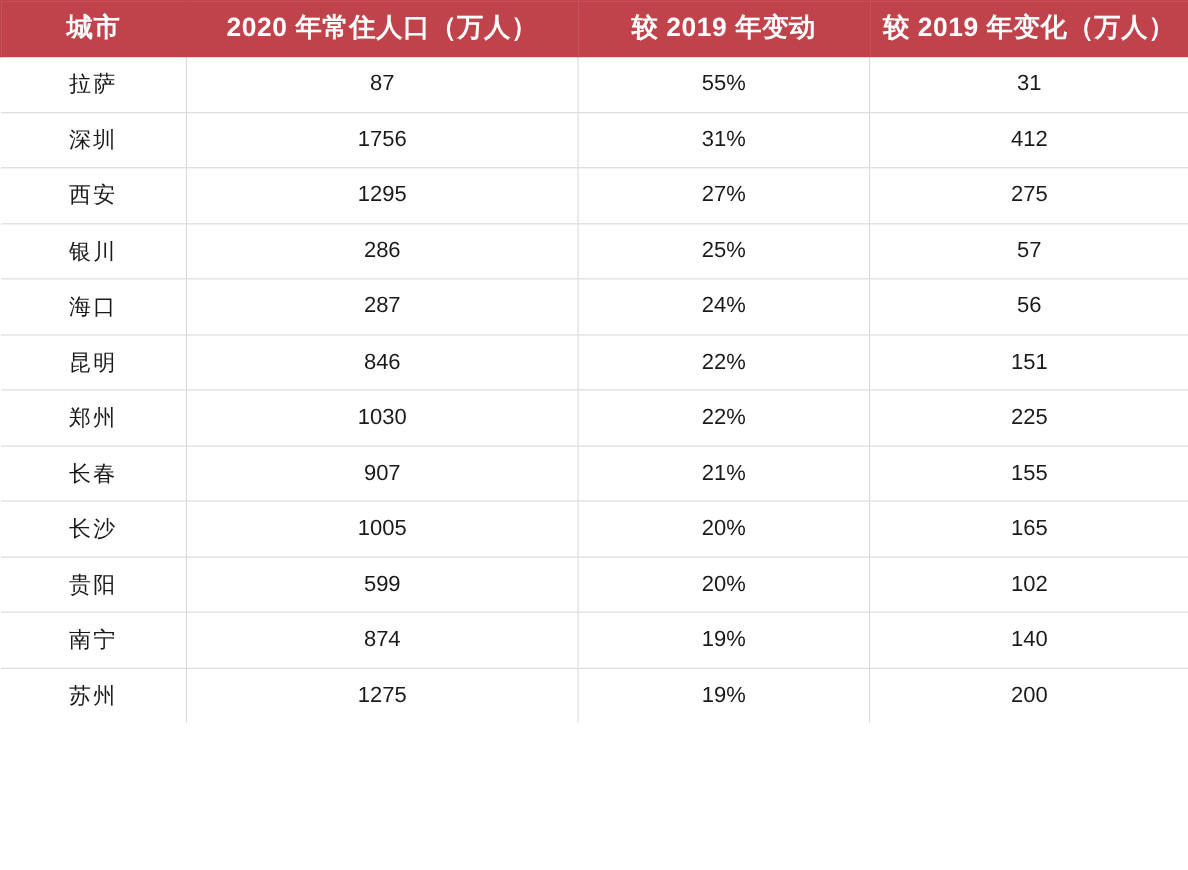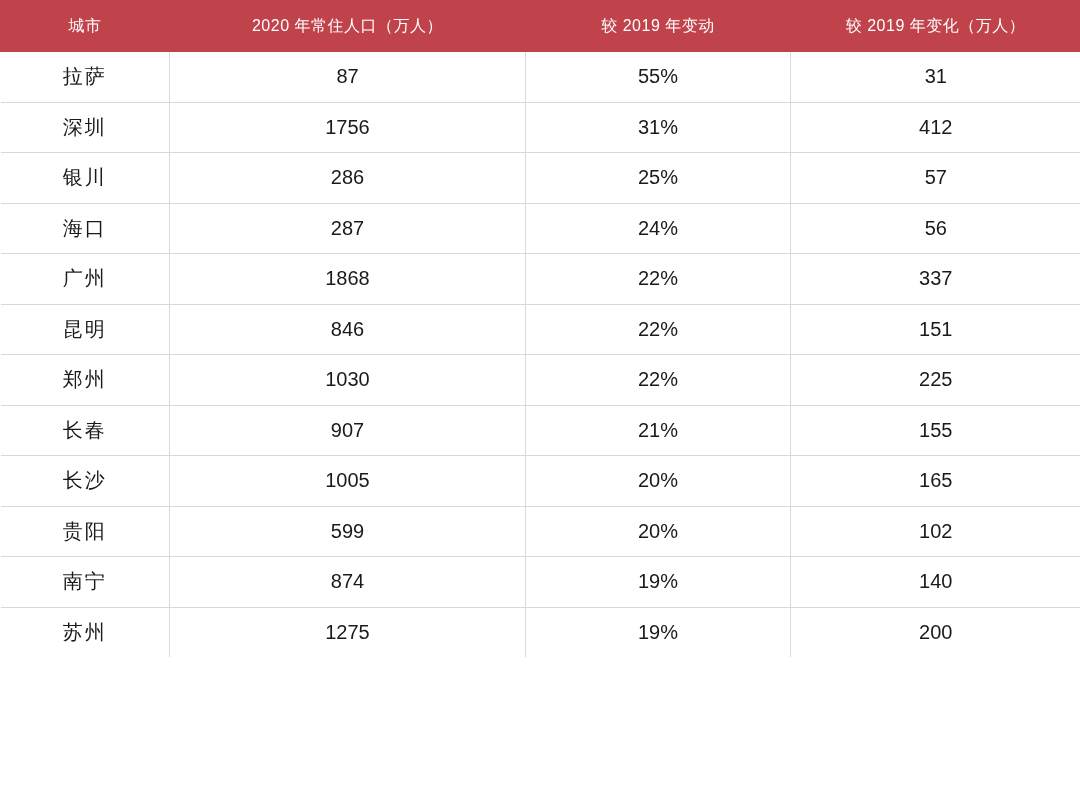--- a/index.html
+++ b/index.html
@@ -24,22 +24,22 @@
     table-layout: fixed;
   }
   table.data-table col.c0 { width: 169px; }
   table.data-table col.c1 { width: 356px; }
   table.data-table col.c2 { width: 265px; }
   table.data-table col.c3 { width: 290px; }
 
   table.data-table thead th {
     background: #c0424b;
     color: #ffffff;
-    font-weight: normal;
-    font-size: 16px;
+    font-weight: bold;
+    font-size: 24px;
     height: 50px;
     line-height: 50px;
     padding: 0;
     text-align: center;
     border: 1px solid #c0424b;
     letter-spacing: 0.5px;
   }
   table.data-table tbody td {
     height: 49.5px;
     font-size: 20px;
@@ -90,36 +90,36 @@
           <td>55%</td>
           <td>31</td>
         </tr>
         <tr>
           <td class="city">深圳</td>
           <td>1756</td>
           <td>31%</td>
           <td>412</td>
         </tr>
         <tr>
+          <td class="city">西安</td>
+          <td>1295</td>
+          <td>27%</td>
+          <td>275</td>
+        </tr>
+        <tr>
           <td class="city">银川</td>
           <td>286</td>
           <td>25%</td>
           <td>57</td>
         </tr>
         <tr>
           <td class="city">海口</td>
           <td>287</td>
           <td>24%</td>
           <td>56</td>
-        </tr>
-        <tr>
-          <td class="city">广州</td>
-          <td>1868</td>
-          <td>22%</td>
-          <td>337</td>
         </tr>
         <tr>
           <td class="city">昆明</td>
           <td>846</td>
           <td>22%</td>
           <td>151</td>
         </tr>
         <tr>
           <td class="city">郑州</td>
           <td>1030</td>

